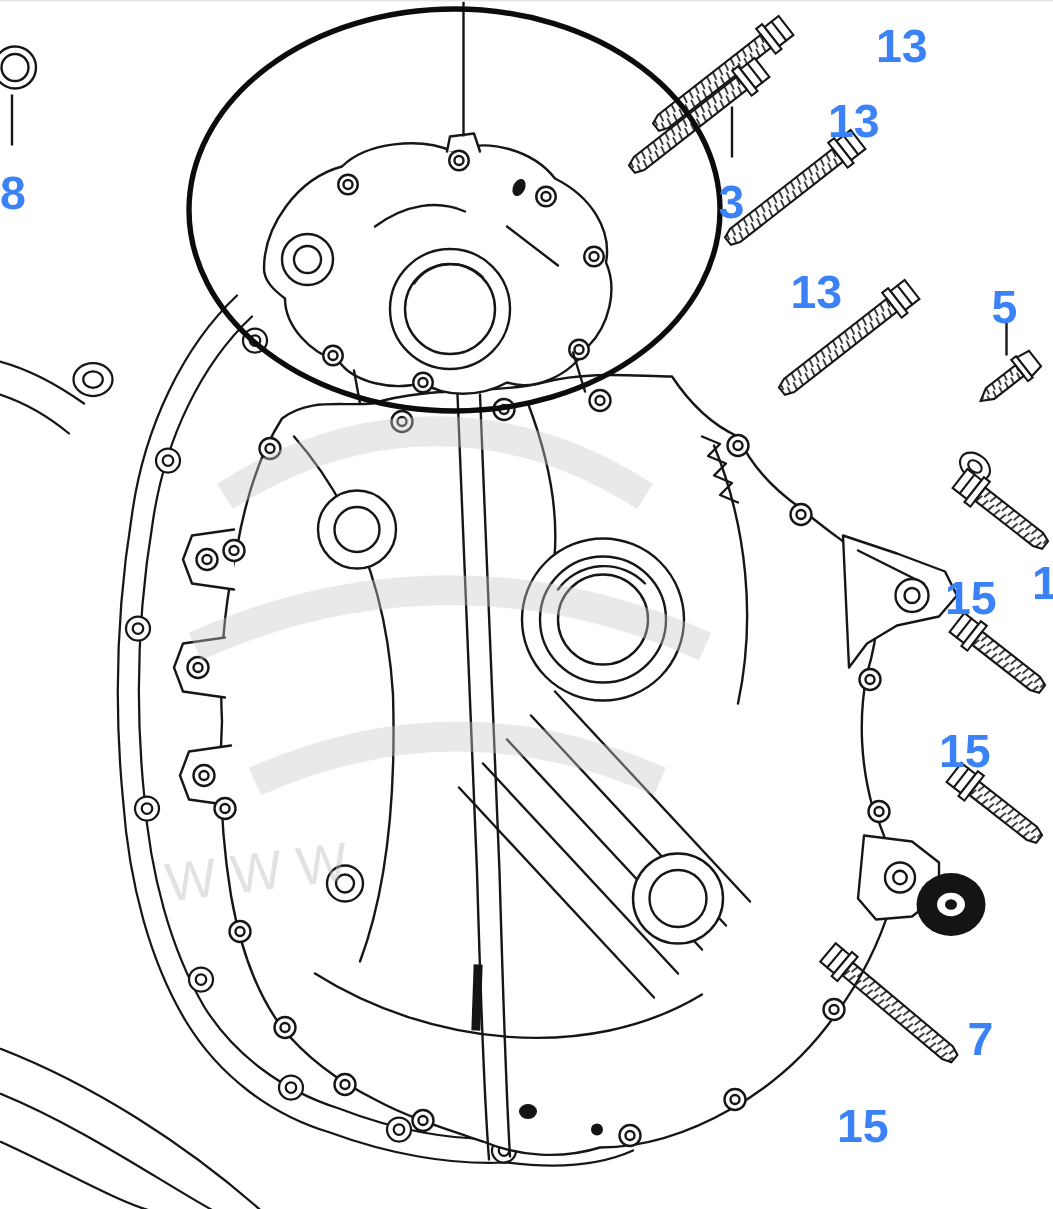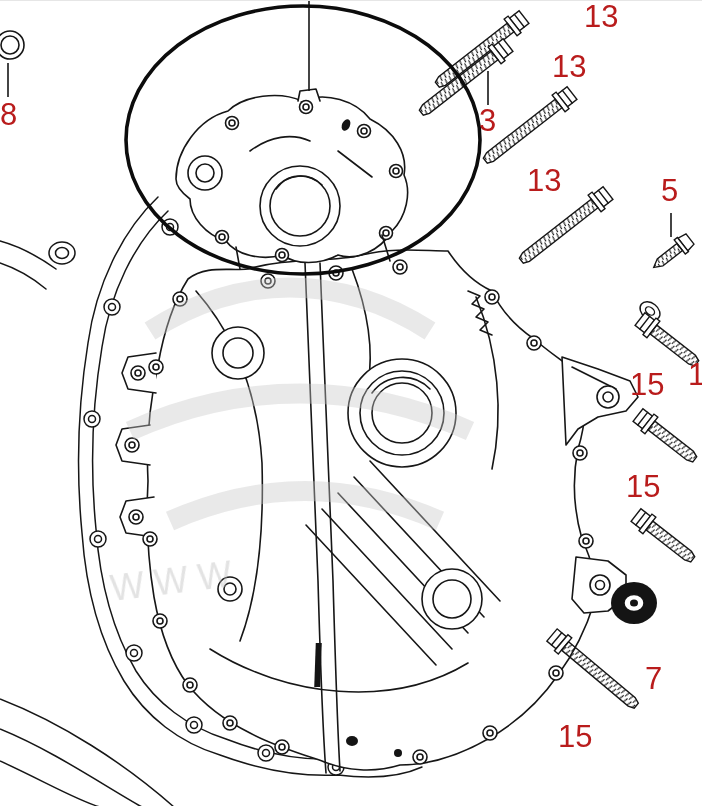--- a/index.html
+++ b/index.html
@@ -4,23 +4,23 @@
 <title>Diagram</title>
 <style>
   html,body{margin:0;padding:0;background:#fff;}
   .stage{
     position:relative;width:702px;height:806px;overflow:hidden;
     background:#ffffff;border-top:1px solid #e6e6e6;
     font-family:"Liberation Sans",sans-serif;
   }
   .stage svg{position:absolute;left:0;top:0;}
   .callout{
-    position:absolute;font-size:31px;line-height:1;color:#b91c1c;
-    font-family:"Liberation Sans",sans-serif;font-weight:400;
-    user-select:none;white-space:nowrap;
+    position:absolute;font-size:31px;line-height:1;color:#3b82f6;
+    font-family:"Liberation Sans",sans-serif;font-weight:700;
+    user-select:none;white-space:nowrap;margin-top:14px;
   }
   text{font-family:"Liberation Sans",sans-serif;}
 </style>
 </head>
 <body>
 
 <div class="stage">
 
 <svg width="702" height="806" viewBox="0 0 702 806">
   <defs>

